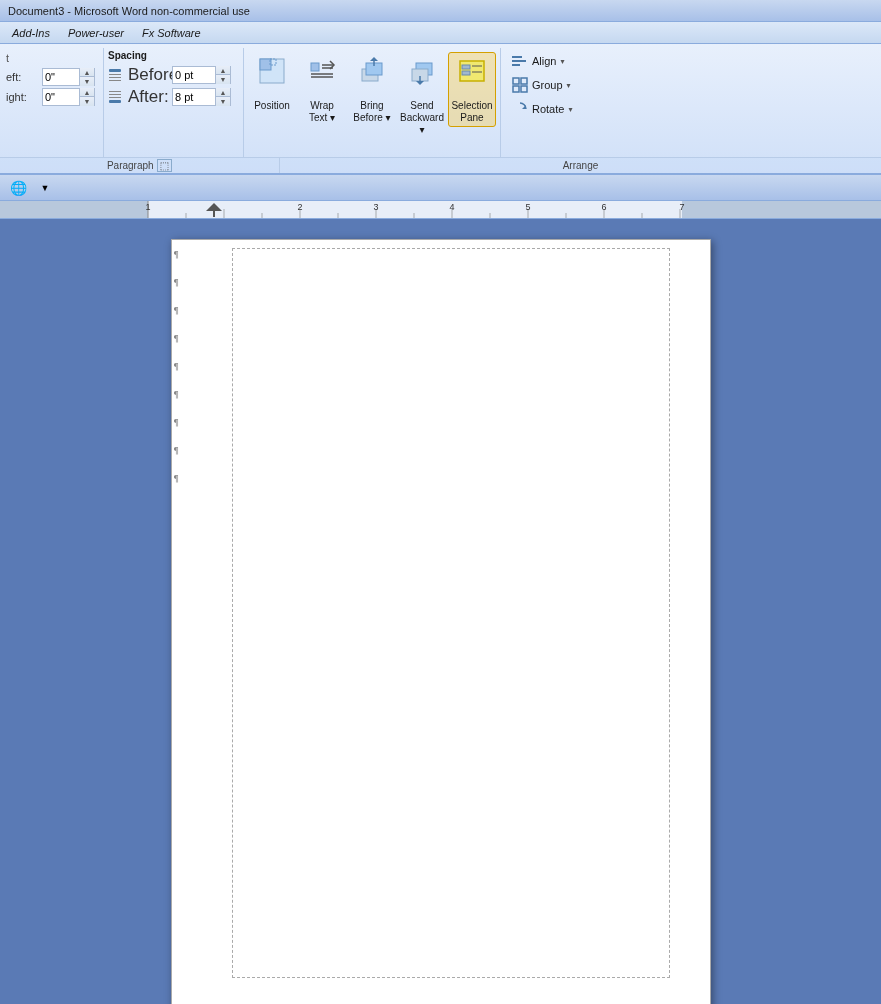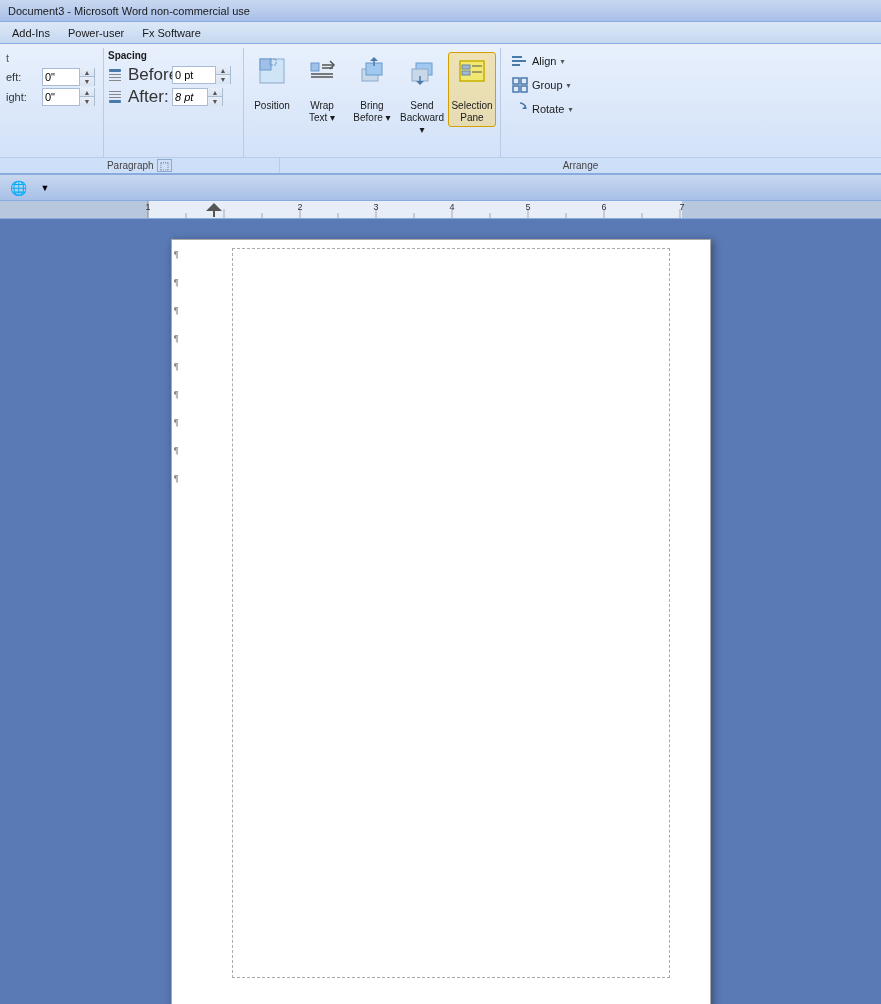--- a/index.html
+++ b/index.html
@@ -28,20 +28,21 @@
 
     
     .menu-bar {
       background: linear-gradient(to bottom, #dce8f8 0%, #c5d8f0 100%);
       height: 22px;
       display: flex;
       align-items: center;
       padding: 0 4px;
       border-bottom: 1px solid #8aabdd;
       gap: 2px;
+      font-style: italic;
     }
     .menu-item {
       padding: 2px 8px;
       font-size: 11px;
       color: #1a1a1a;
       cursor: pointer;
       border-radius: 2px;
     }
 
     
@@ -376,21 +377,21 @@
         </div>
         <div class="spacing-row">
           <svg width="14" height="14" style="margin-right:2px;">
             <rect x="1" y="1" width="12" height="1" fill="#888"></rect>
             <rect x="1" y="4" width="12" height="1" fill="#888"></rect>
             <rect x="1" y="7" width="12" height="1" fill="#888"></rect>
             <rect x="1" y="10" width="12" height="3" fill="#4a7aaa" rx="1"></rect>
           </svg>
           <span class="spacing-label">After:</span>
           <div class="spinner-container">
-            <input class="spinner-input" type="text" value="8 pt" readonly="" style="width: 34px; font-style: italic;">
+            <input class="spinner-input" type="text" value="8 pt" readonly="" style="width: 42px;">
             <div class="spinner-arrows">
               <div class="spinner-arrow">▲</div>
               <div class="spinner-arrow">▼</div>
             </div>
           </div>
         </div>
       </div>
     </div>
 
     <div class="ribbon-buttons">

